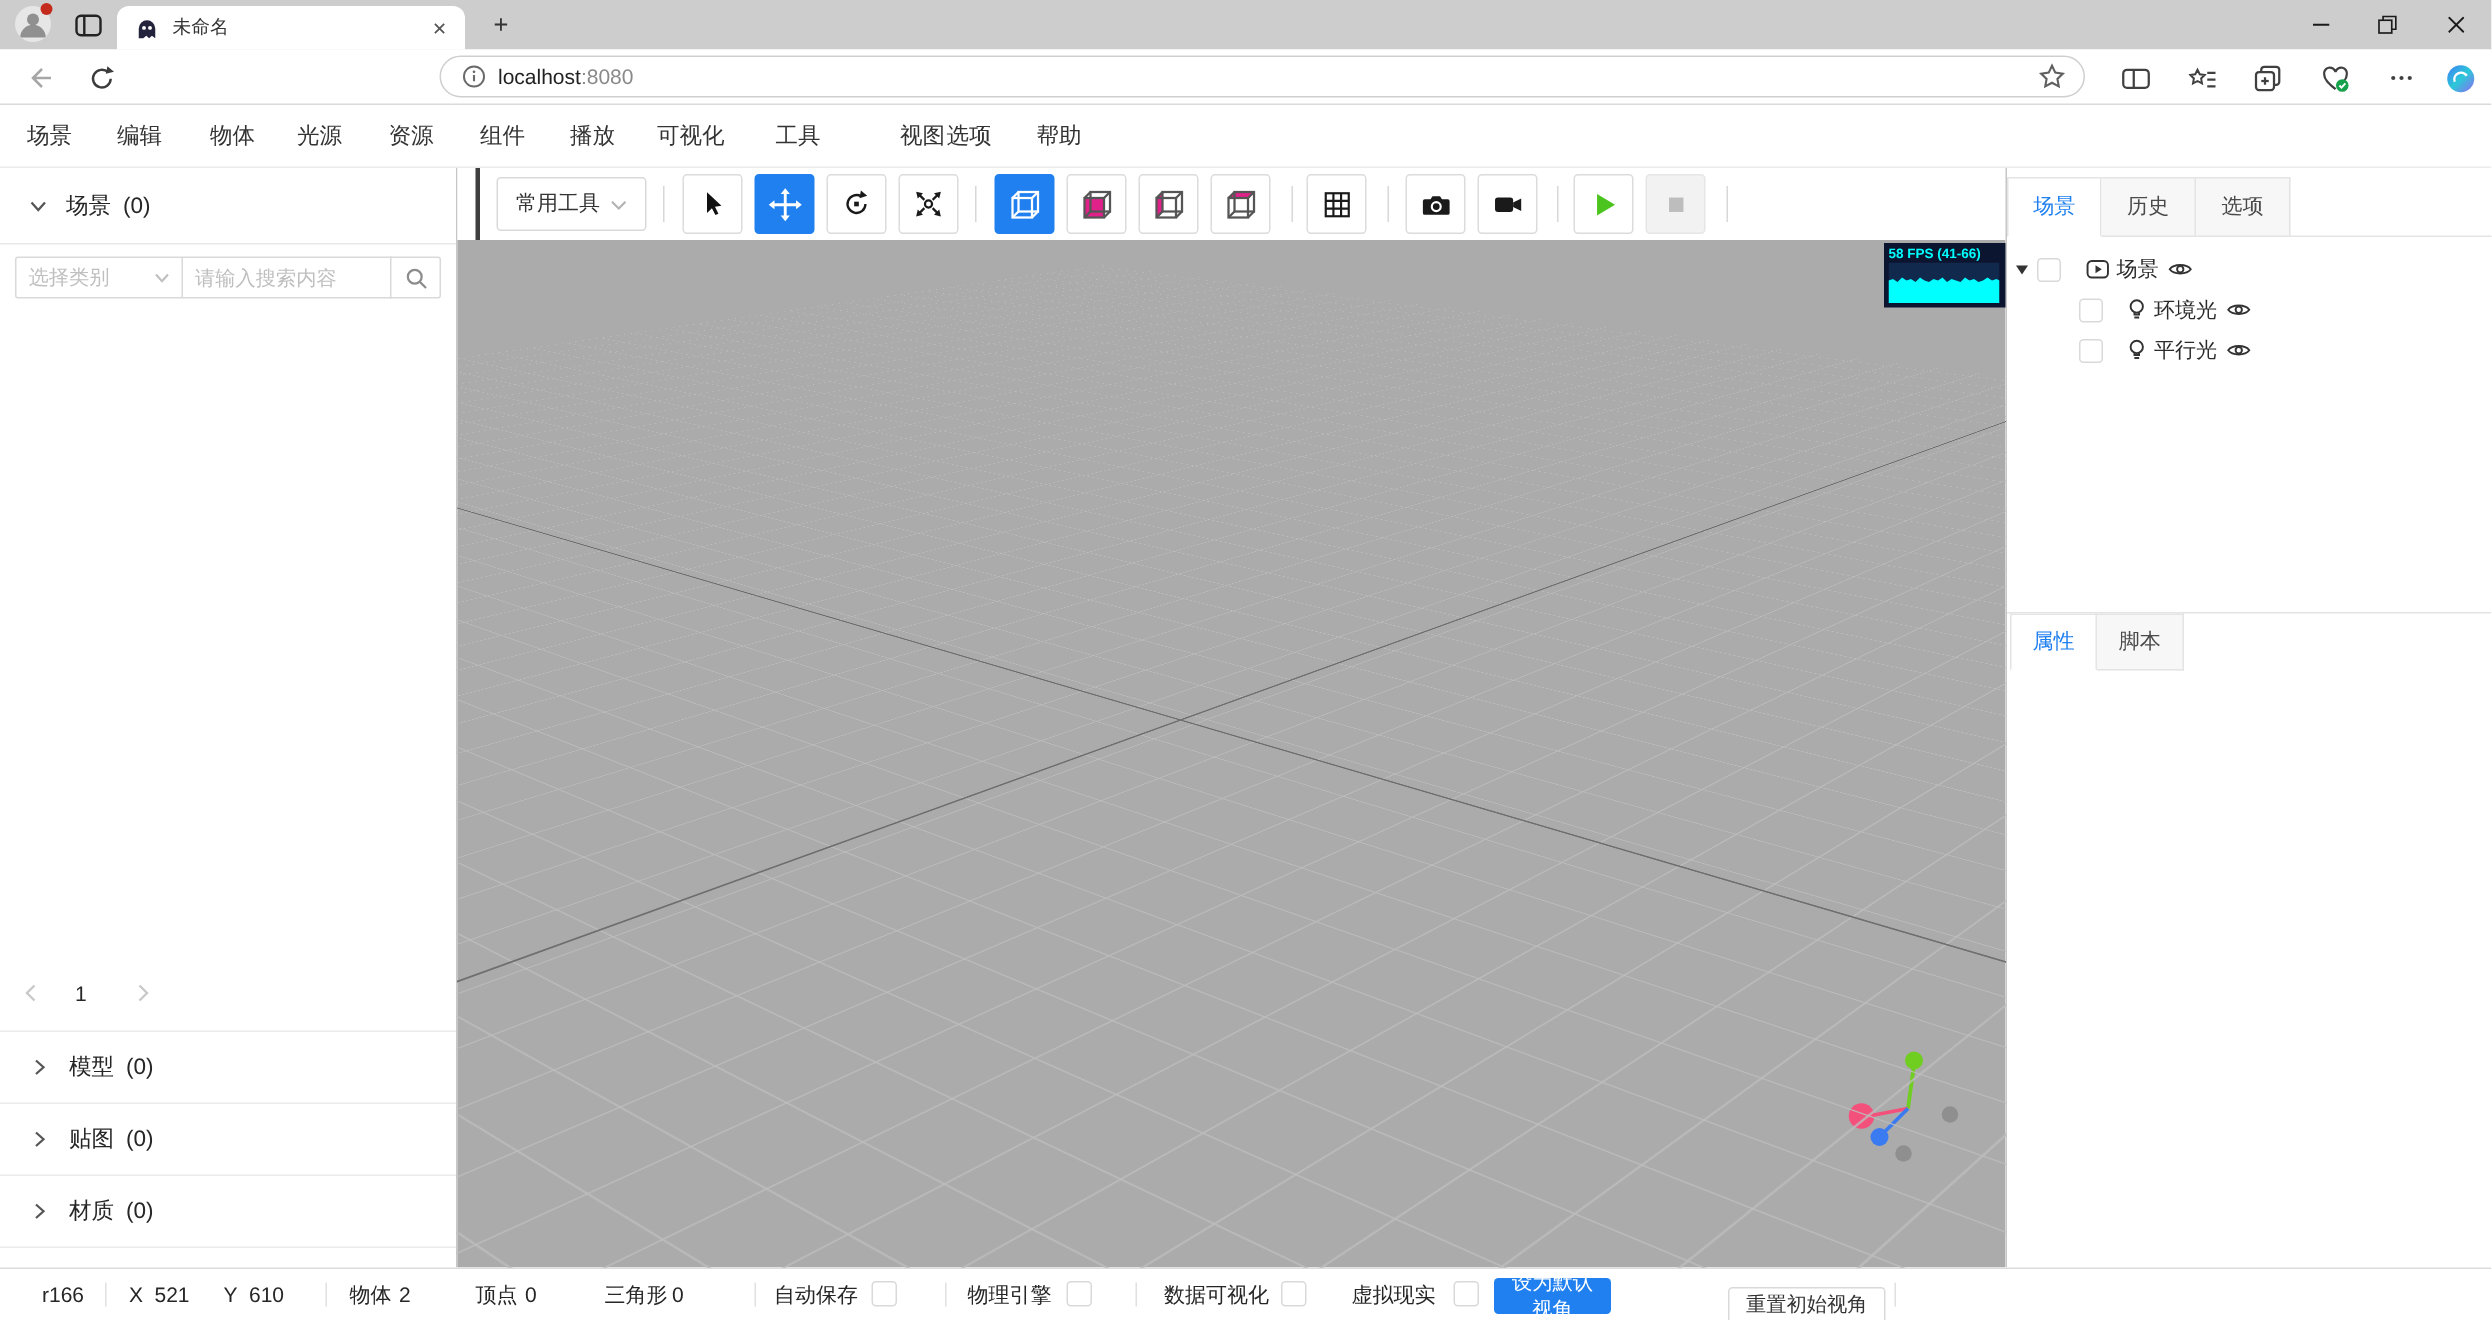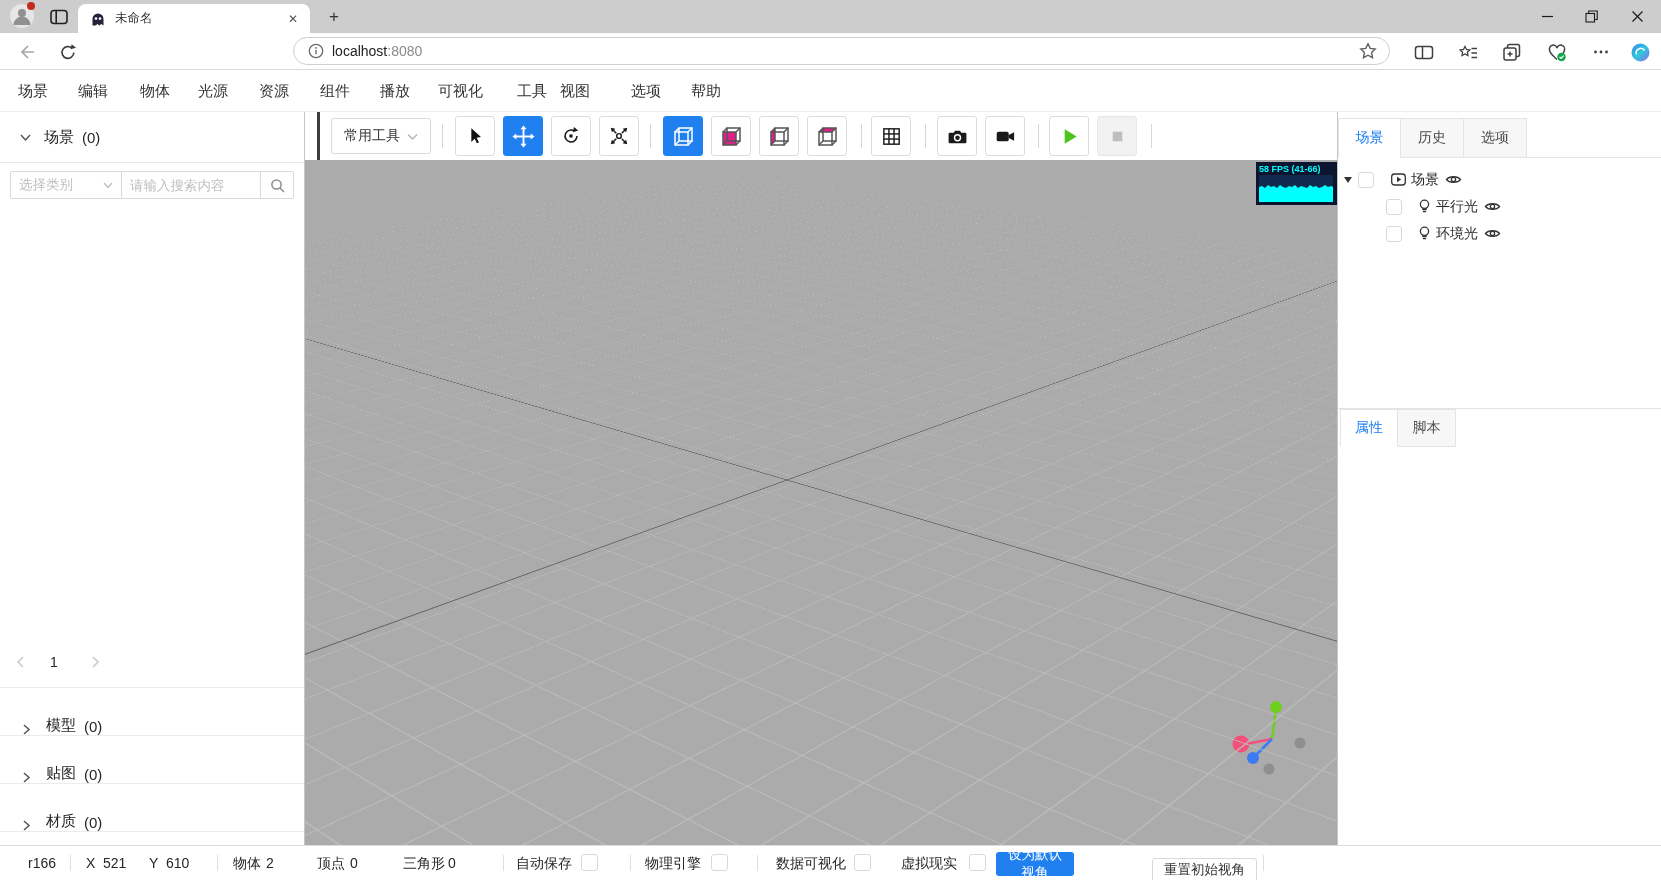--- a/index.html
+++ b/index.html
@@ -42,21 +42,21 @@
                font-size:13.5px;color:#bfbfbf;padding:0 8px}
   .srch-select span{flex:1}
   .srch-input{box-sizing:border-box;width:139px;border:1px solid #d9d9d9;border-left:none;font-size:13.5px;color:#333;
               padding:3px 8px;outline:none;font-family:inherit}
   .srch-input::placeholder{color:#bfbfbf}
   .srch-btn{box-sizing:border-box;width:36px;border:1px solid #d9d9d9;border-left:1px solid #d9d9d9;margin-left:-1px;
             border-radius:0 2px 2px 0;background:#fff;display:flex;align-items:center;justify-content:center}
   .lp-page{position:absolute;left:0;top:524px;width:100%;height:52px;border-bottom:1px solid #ebebeb;box-sizing:border-box}
   .lp-page .pg{position:absolute;top:0;height:52px;display:flex;align-items:center}
   .lp-rows{position:absolute;left:0;top:576px;width:100%}
-  .lp-row{position:relative;height:47px;border-bottom:1px solid #ebebeb;display:flex;align-items:flex-end;font-size:15px;color:#262626}
+  .lp-row{position:relative;height:47px;border-bottom:1px solid #ebebeb;display:flex;align-items:center;font-size:15px;color:#262626}
   .lp-row .lp-chev2{margin-left:21px;margin-right:14px}
 
   
   .toolbar{position:absolute;left:305px;top:112px;width:1032px;height:48px;background:#fff}
   .splitbar{position:absolute;left:12px;top:0;width:3px;height:48px;background:#3e3e3e}
   .tools-dd{position:absolute;left:26px;top:6px;width:100px;height:36px;border:1px solid #d9d9d9;border-radius:3px;background:#fff;
             box-sizing:border-box;display:flex;align-items:center;justify-content:center;font-size:14px;color:#333}
   .tbtn{position:absolute;top:4px;width:40px;height:40px;border:1px solid #dcdcdc;border-radius:3px;background:#fff;
         box-sizing:border-box;display:flex;align-items:center;justify-content:center}
   .tbtn.active{background:#2080f0;border-color:#2080f0}
@@ -227,21 +227,21 @@
 <div class="menubar">
   <span class="menu-item" style="left:18px">场景</span>
   <span class="menu-item" style="left:78px">编辑</span>
   <span class="menu-item" style="left:140px">物体</span>
   <span class="menu-item" style="left:198px">光源</span>
   <span class="menu-item" style="left:259px">资源</span>
   <span class="menu-item" style="left:320px">组件</span>
   <span class="menu-item" style="left:380px">播放</span>
   <span class="menu-item" style="left:438px">可视化</span>
   <span class="menu-item" style="left:517px">工具</span>
-  <span class="menu-item" style="left:560px">视图</span>
+  <span class="menu-item" style="left:600px">视图</span>
   <span class="menu-item" style="left:631px">选项</span>
   <span class="menu-item" style="left:691px">帮助</span>
 </div>
 
 <div class="leftpanel">
   <div class="lp-header">
     <svg class="lp-chev" width="11" height="11" viewBox="0 0 11 11">
       <polyline points="1,3 5.5,8 10,3" fill="none" stroke="#555" stroke-width="1.5"></polyline>
     </svg>
     <span>场景</span>
@@ -492,34 +492,34 @@
         <circle cx="8.5" cy="8.5" r="2.1" fill="none" stroke="#333" stroke-width="1.3"></circle>
       </svg>
     </div>
     <div class="tree-row" style="padding-left:48px">
       <span class="cb16"></span>
       <svg width="17" height="17" viewBox="0 0 17 17" style="margin-left:14px">
         <circle cx="8.5" cy="6.3" r="4.1" fill="none" stroke="#333" stroke-width="1.3"></circle>
         <path d="M7 10.1 v1.6 h3 v-1.6" fill="none" stroke="#333" stroke-width="1.3"></path>
         <line x1="6.9" y1="13.6" x2="10.1" y2="13.6" stroke="#333" stroke-width="1.3"></line>
       </svg>
-      <span style="margin-left:3px">平行光</span>
+      <span style="margin-left:3px">环境光</span>
       <svg width="17" height="17" viewBox="0 0 17 17" style="margin-left:6px">
         <path d="M1.5 8.5 C4.2 4.8 12.8 4.8 15.5 8.5 C12.8 12.2 4.2 12.2 1.5 8.5 Z" fill="none" stroke="#333" stroke-width="1.3"></path>
         <circle cx="8.5" cy="8.5" r="2.1" fill="none" stroke="#333" stroke-width="1.3"></circle>
       </svg>
     </div>
     <div class="tree-row" style="padding-left:48px">
       <span class="cb16"></span>
       <svg width="17" height="17" viewBox="0 0 17 17" style="margin-left:14px">
         <circle cx="8.5" cy="6.3" r="4.1" fill="none" stroke="#333" stroke-width="1.3"></circle>
         <path d="M7 10.1 v1.6 h3 v-1.6" fill="none" stroke="#333" stroke-width="1.3"></path>
         <line x1="6.9" y1="13.6" x2="10.1" y2="13.6" stroke="#333" stroke-width="1.3"></line>
       </svg>
-      <span style="margin-left:3px">环境光</span>
+      <span style="margin-left:3px">平行光</span>
       <svg width="17" height="17" viewBox="0 0 17 17" style="margin-left:6px">
         <path d="M1.5 8.5 C4.2 4.8 12.8 4.8 15.5 8.5 C12.8 12.2 4.2 12.2 1.5 8.5 Z" fill="none" stroke="#333" stroke-width="1.3"></path>
         <circle cx="8.5" cy="8.5" r="2.1" fill="none" stroke="#333" stroke-width="1.3"></circle>
       </svg>
     </div>
   </div>
 
   <div class="rp-divider"></div>
   <div class="rp-btabbar">
     <div class="ptab active" style="width:58px;height:38px">属性</div>

